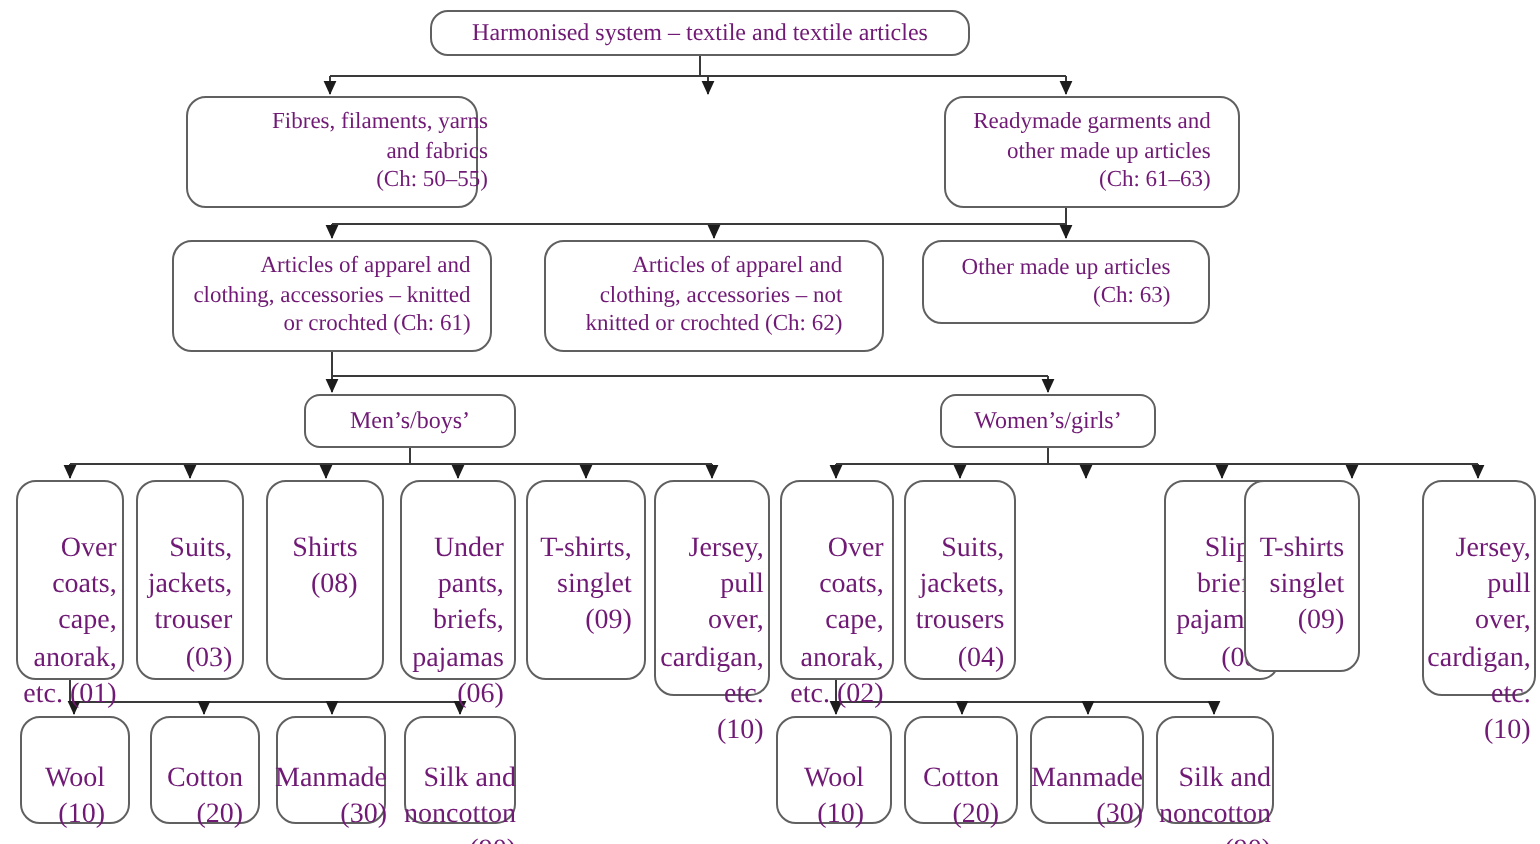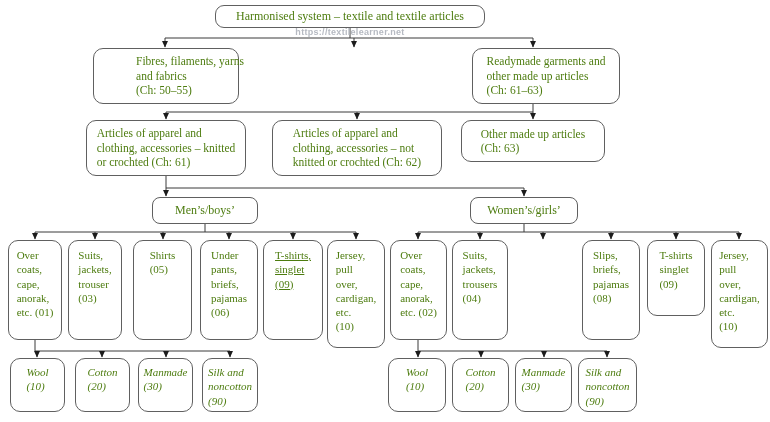--- a/index.html
+++ b/index.html
@@ -1,26 +1,26 @@
 <!DOCTYPE html>
 <html><head>
 <meta charset="utf-8">
 <style>
   html,body{margin:0;padding:0;background:#ffffff;}
   #canvas{position:relative;width:770px;height:422px;background:#ffffff;overflow:hidden;
           font-family:"Liberation Serif",serif;}
   svg.wires{position:absolute;left:0;top:0;pointer-events:none;}
   .bx{position:absolute;box-sizing:border-box;background:#fff;border:1.2px solid #606060;
-      border-radius:10px;display:flex;justify-content:center;color:#4d7c0f;
-      white-space:pre;text-align:left;font-family:"Liberation Serif",serif;}
+      border-radius:10px;display:flex;justify-content:center;color:#701a75;
+      white-space:pre;text-align:right;font-family:"Liberation Serif",serif;}
   .mid{align-items:center;font-size:11.5px;line-height:1.25;}
   .rootbx{align-items:center;font-size:12px;border-radius:9px;}
   .gender{align-items:center;font-size:12px;border-radius:8px;}
-  .leaf{align-items:flex-start;padding-top:7px;font-size:11px;line-height:1.3;}
-  .fibre{align-items:flex-start;padding-top:6px;font-size:11px;line-height:1.3;font-style:italic;}
+  .leaf{align-items:flex-start;padding-top:25px;font-size:14px;line-height:1.3;}
+  .fibre{align-items:flex-start;padding-top:22px;font-size:14px;line-height:1.3;}
   .watermark{position:absolute;left:215px;top:27px;width:270px;text-align:center;
              font-family:"Liberation Sans",sans-serif;font-size:9px;font-weight:bold;
              color:#b6bac2;letter-spacing:.3px;z-index:3;}
 </style>
 </head>
 <body>
 
 <div id="canvas">
 
   <svg class="wires" width="770" height="422">
@@ -82,21 +82,20 @@
       <line x1="418" y1="351" x2="607" y2="351"></line>
       <line x1="418" y1="351" x2="418" y2="357" marker-end="url(#ah)"></line>
       <line x1="481" y1="351" x2="481" y2="357" marker-end="url(#ah)"></line>
       <line x1="544" y1="351" x2="544" y2="357" marker-end="url(#ah)"></line>
       <line x1="607" y1="351" x2="607" y2="357" marker-end="url(#ah)"></line>
     </g>
   </svg>
 
   <div class="bx rootbx" style="left:215px;top:5px;width:270px;height:23px;">Harmonised system – textile and textile articles</div>
 
-  <div class="watermark">https://textilelearner.net</div>
 
   <div class="bx mid" style="left:93px;top:48px;width:146px;height:56px;padding-left:48px;">Fibres, filaments, yarns
 and fabrics
 (Ch: 50–55)</div>
   <div class="bx mid" style="left:472px;top:48px;width:148px;height:56px;">Readymade garments and
 other made up articles
 (Ch: 61–63)</div>
 
   <div class="bx mid" style="left:86px;top:120px;width:160px;height:56px;">Articles of apparel and
 clothing, accessories – knitted
@@ -113,27 +112,27 @@
   <div class="bx leaf" style="left:8px;top:240px;width:54px;height:100px;">Over
 coats,
 cape,
 anorak,
 etc. (01)</div>
   <div class="bx leaf" style="left:68px;top:240px;width:54px;height:100px;">Suits,
 jackets,
 trouser
 (03)</div>
   <div class="bx leaf" style="left:133px;top:240px;width:59px;height:100px;">Shirts
-(05)</div>
+(08)</div>
   <div class="bx leaf" style="left:200px;top:240px;width:58px;height:100px;">Under
 pants,
 briefs,
 pajamas
 (06)</div>
-  <div class="bx leaf" style="left:263px;top:240px;width:60px;height:100px;text-decoration:underline;">T-shirts,
+  <div class="bx leaf" style="left:263px;top:240px;width:60px;height:100px;">T-shirts,
 singlet
 (09)</div>
   <div class="bx leaf" style="left:327px;top:240px;width:58px;height:108px;">Jersey,
 pull
 over,
 cardigan,
 etc.
 (10)</div>
 
   <div class="bx leaf" style="left:390px;top:240px;width:57px;height:100px;">Over
@@ -142,21 +141,21 @@
 anorak,
 etc. (02)</div>
   <div class="bx leaf" style="left:452px;top:240px;width:56px;height:100px;">Suits,
 jackets,
 trousers
 (04)</div>
   <div class="bx leaf" style="left:582px;top:240px;width:58px;height:100px;">Slips,
 briefs,
 pajamas
 (08)</div>
-  <div class="bx leaf" style="left:647px;top:240px;width:58px;height:76px;">T-shirts
+  <div class="bx leaf" style="left:622px;top:240px;width:58px;height:96px;">T-shirts
 singlet
 (09)</div>
   <div class="bx leaf" style="left:711px;top:240px;width:57px;height:108px;">Jersey,
 pull
 over,
 cardigan,
 etc.
 (10)</div>
 
   <div class="bx fibre" style="left:10px;top:358px;width:55px;height:54px;">Wool

